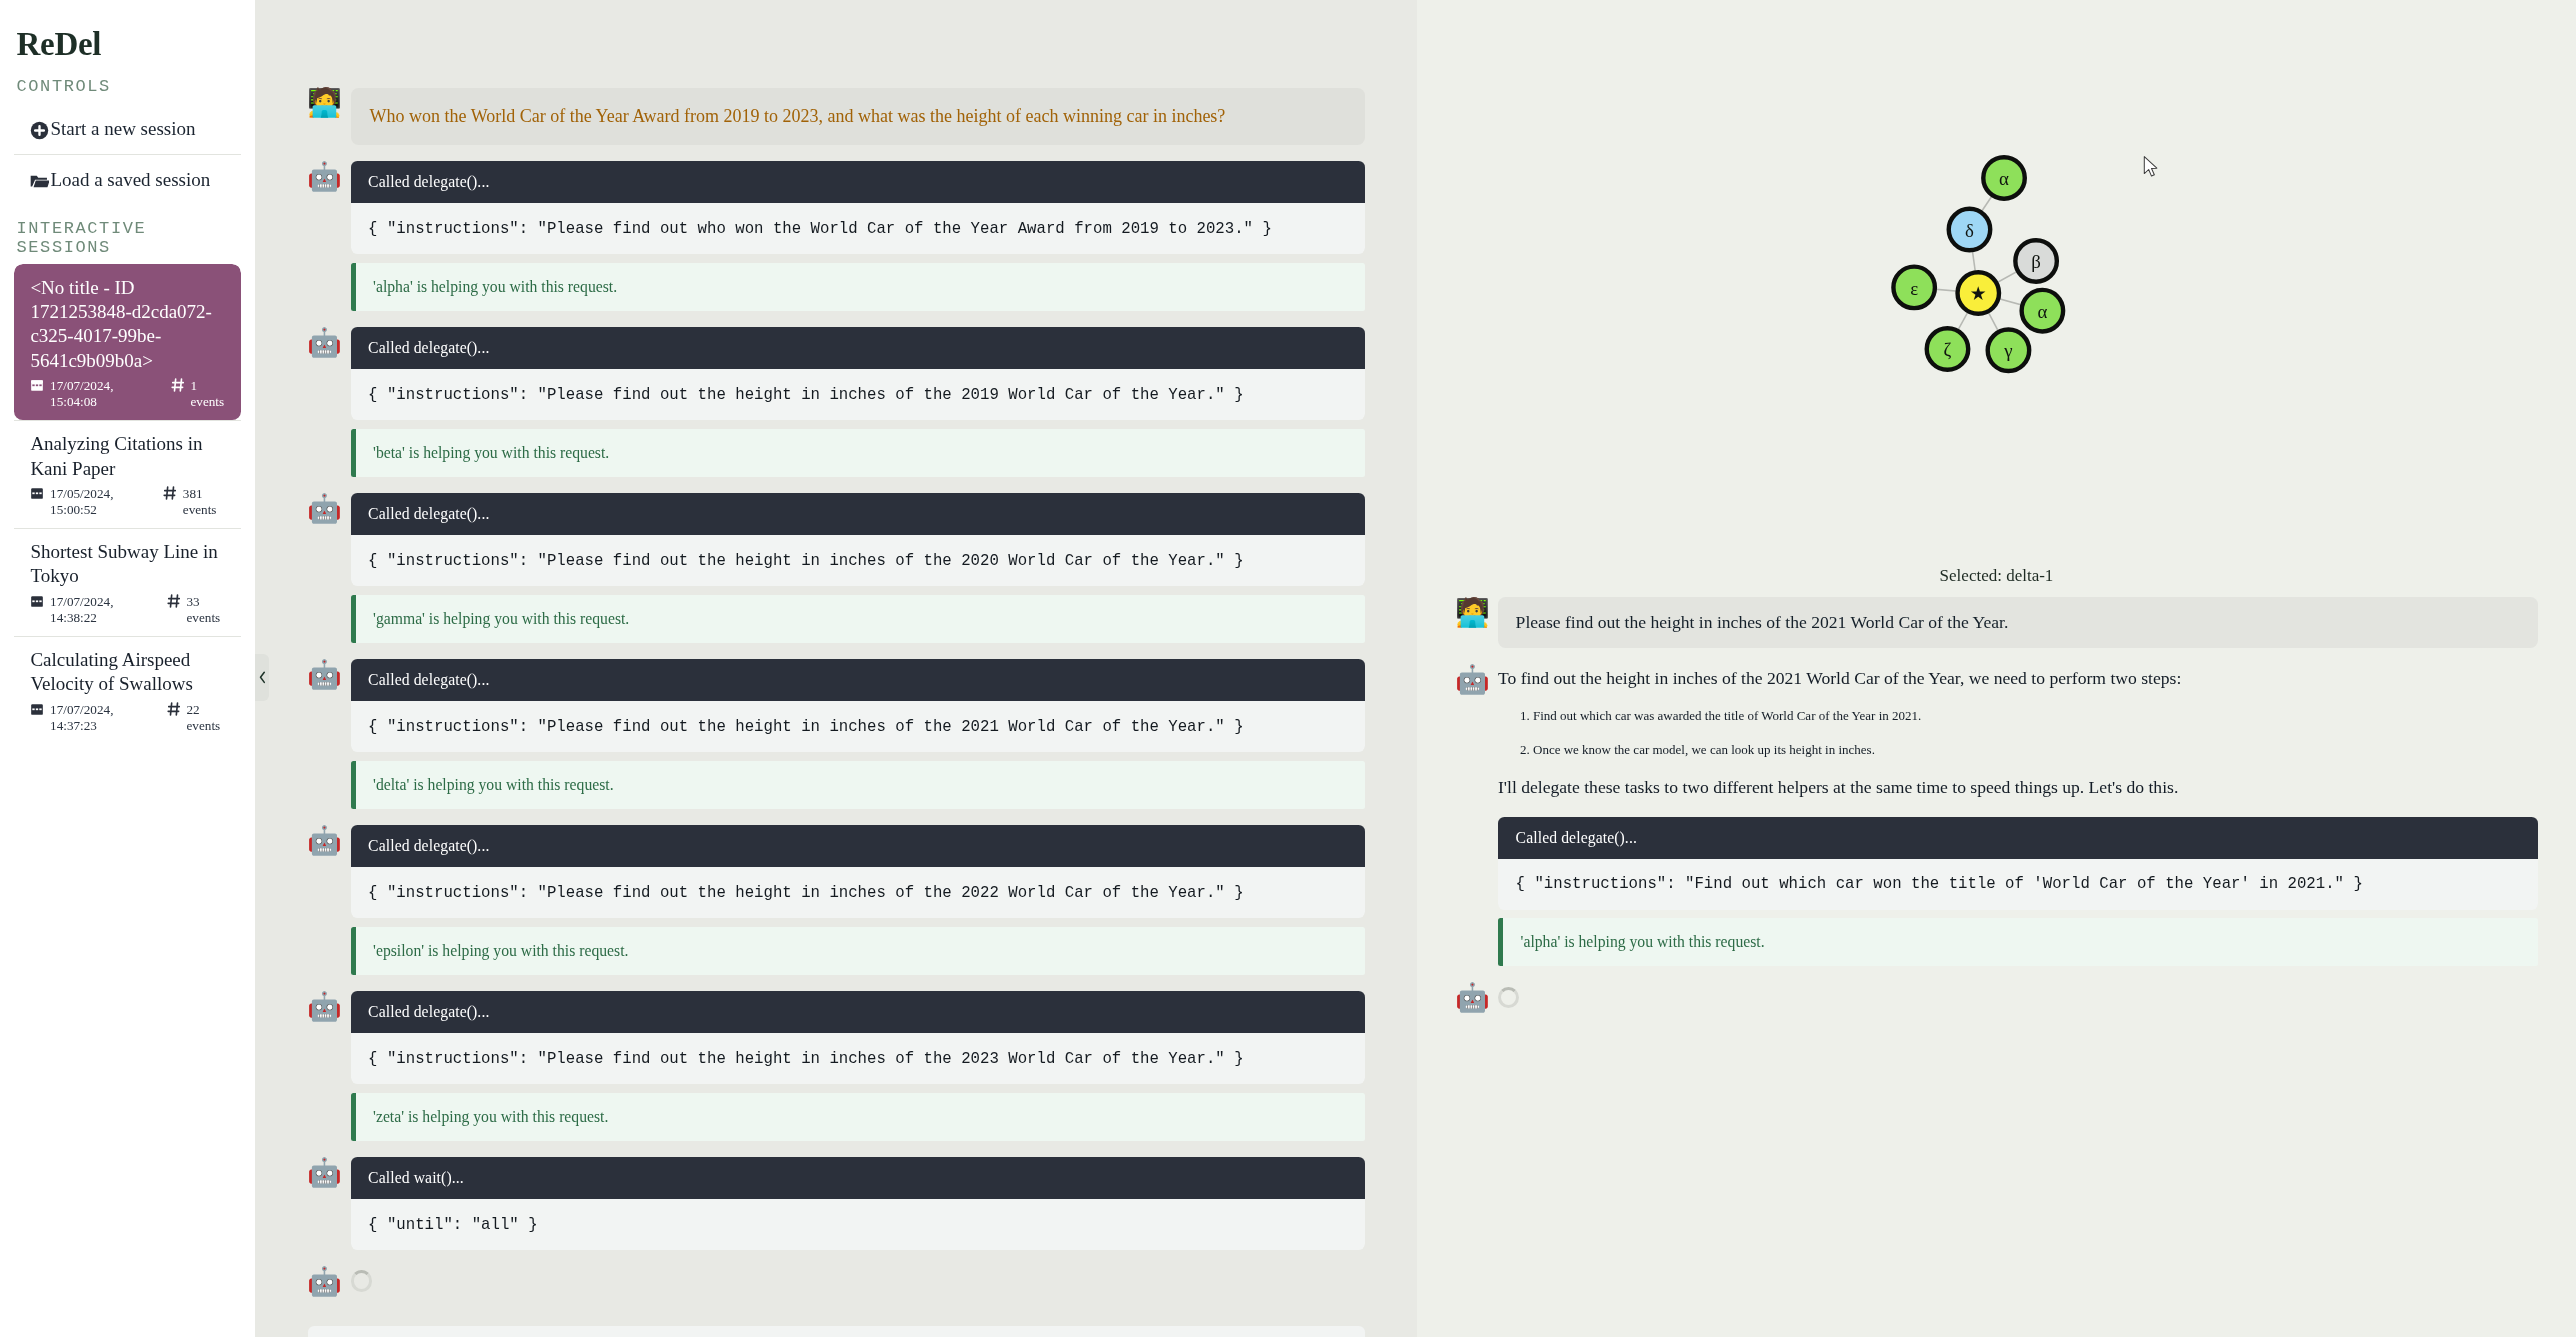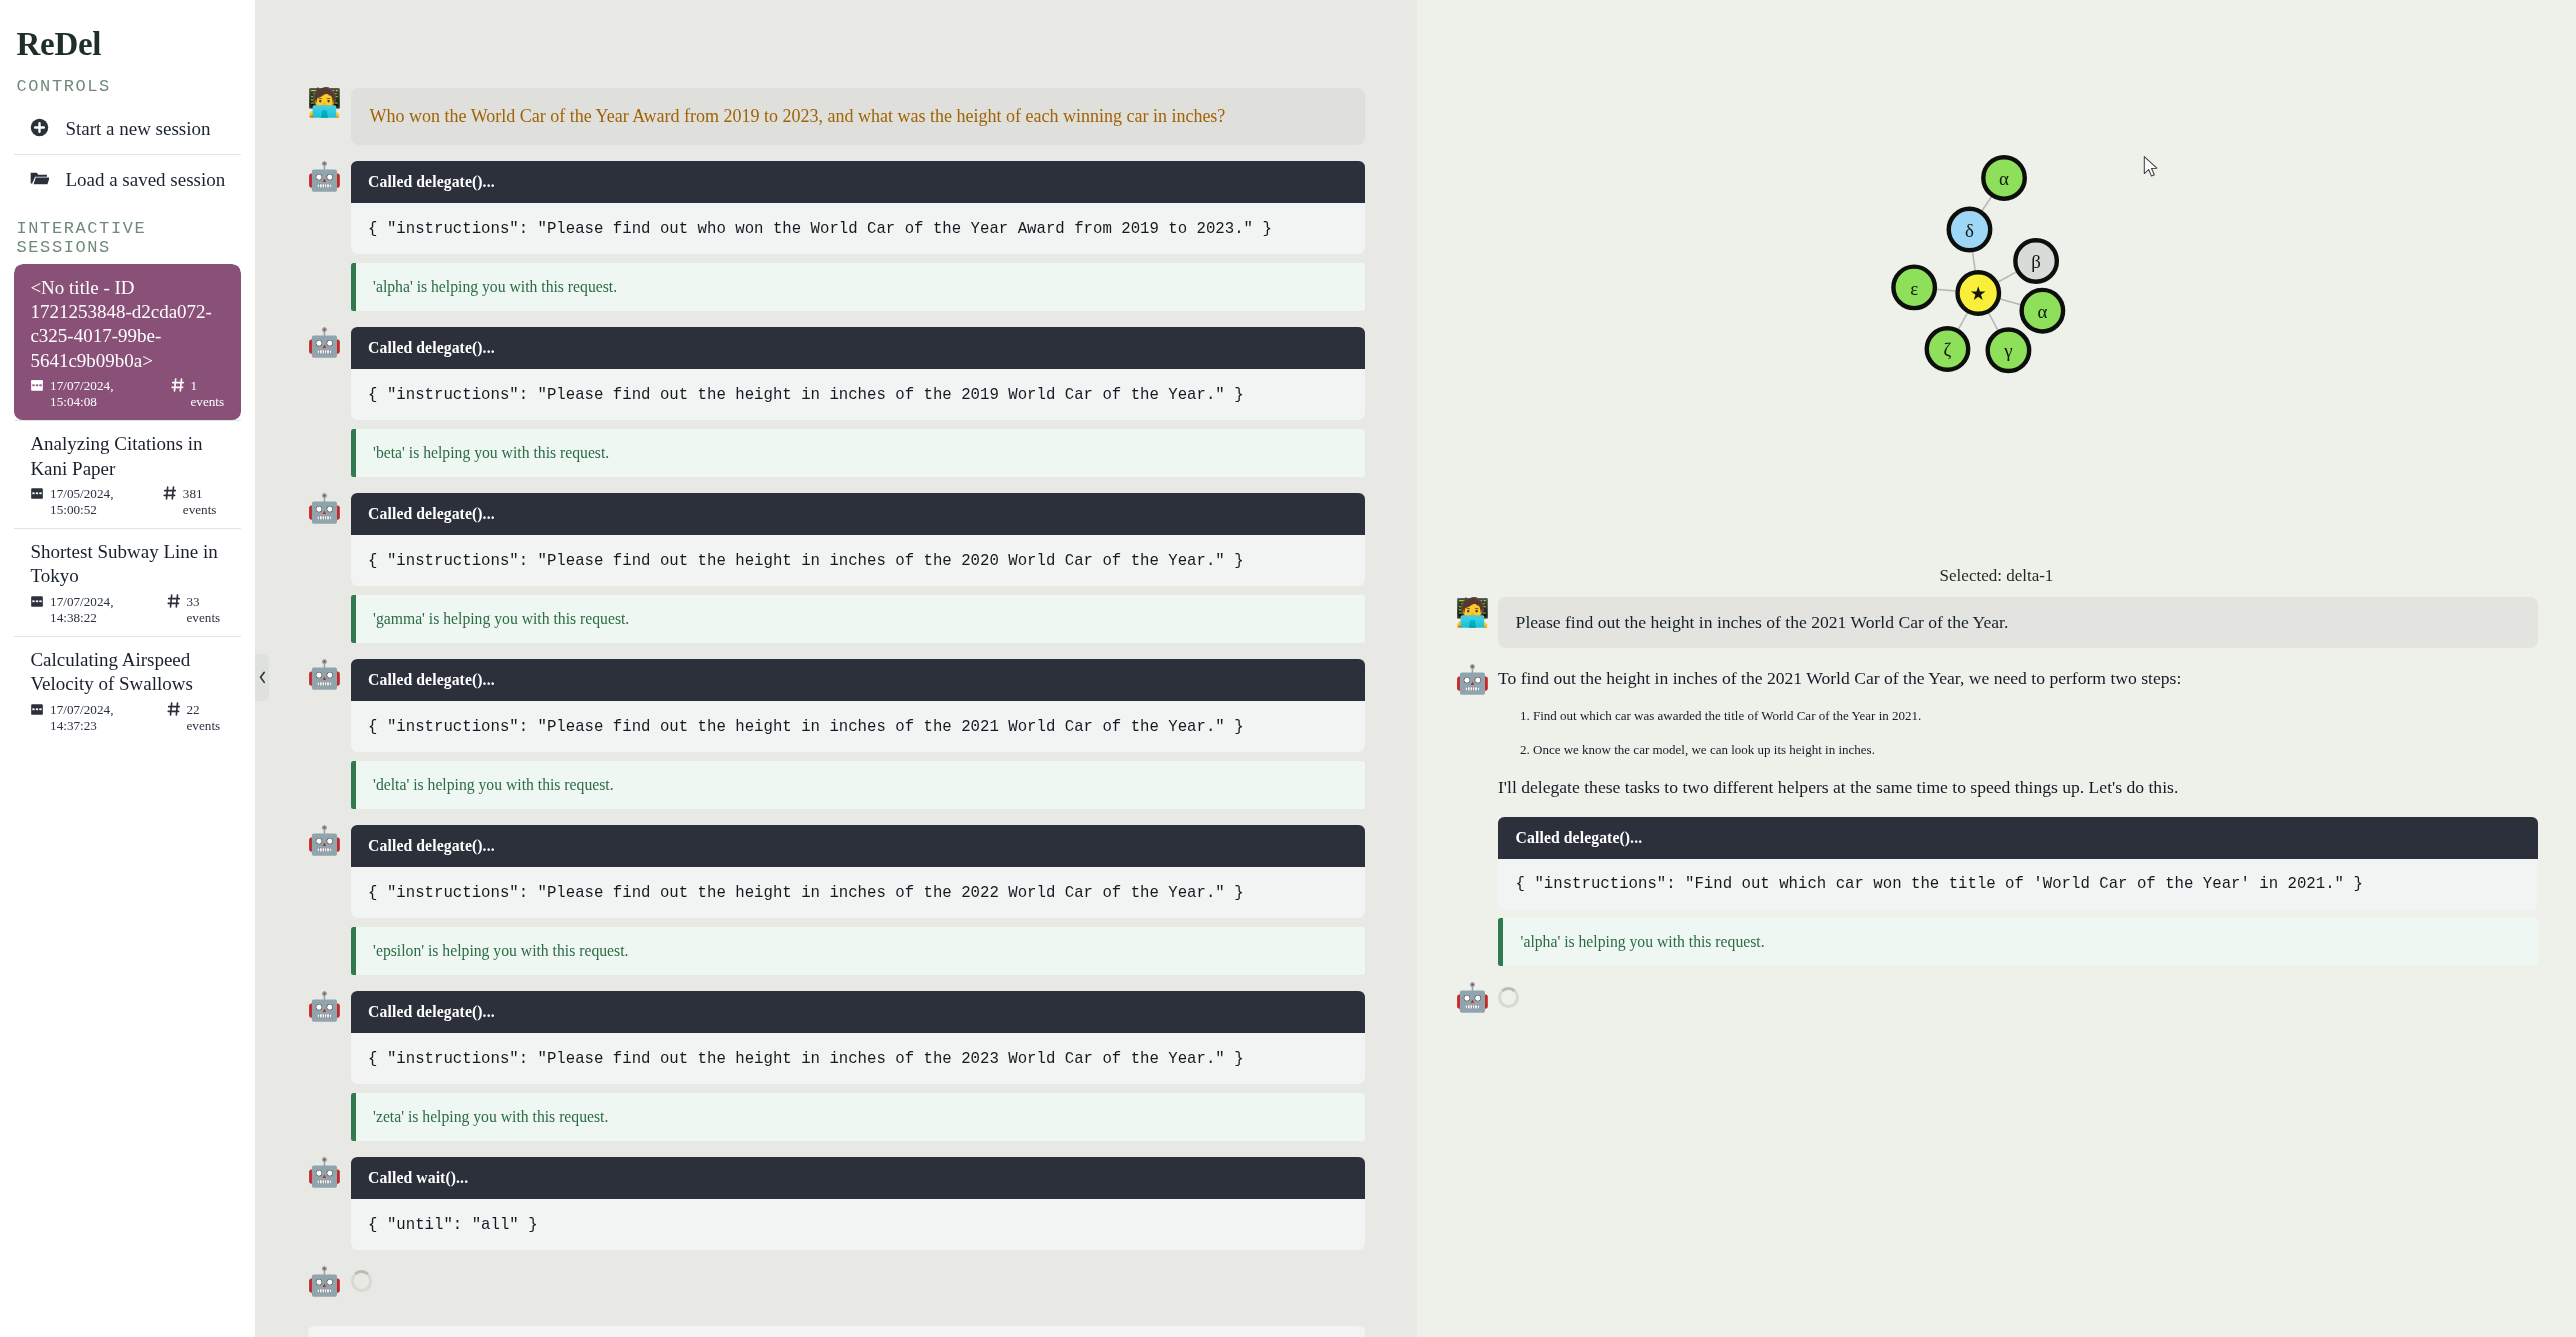--- a/index.html
+++ b/index.html
@@ -26,21 +26,21 @@
   .section-label {
     font-size: 17px; letter-spacing: 1.6px; color: #6f8a79;
     margin: 3.8px 0 7.5px 2.5px; text-transform: uppercase;
     font-family: Liberation Mono, monospace;
   }
   .control-group {
     background: #ffffff; border-radius: 8.8px; overflow: hidden;
     margin-bottom: 14px;
   }
   .control-item {
-    display: flex; align-items: flex-start; gap: 16px;
+    display: flex; align-items: flex-end; gap: 1px;
     padding: 14px 12.6px 14px 16.4px;
     font-size: 19px; color: #1b2430; cursor: pointer;
   }
   .control-item + .control-item { border-top: 1.9px solid #e2e4df; }
   .ci-icon { width: 19px; height: 19px; flex: 0 0 19px; display:block; }
 
   .session-list { display: flex; flex-direction: column; background: transparent; border-radius: 8.8px; overflow: hidden;}
   .session {
     background: #ffffff; padding: 11.3px 12.6px 10px 16.4px; cursor: pointer;
   }
@@ -82,21 +82,21 @@
   .avatar { font-size: 28px; line-height: 1; width: 33px; flex: 0 0 33px; text-align: center; padding-top: 1.3px;
             font-family: "DejaVu Sans", sans-serif; }
   .bubble-user {
     flex: 1; background: #dfe0db; border-radius: 7.5px;
     padding: 16.4px 19px; font-size: 18px; color: #a16207; line-height: 1.35;
   }
   .msg-body { flex: 1; }
 
   .toolcall { width: 100%; border-radius: 6.3px; overflow: hidden; margin-bottom: 0; }
   .toolcall-head {
-    background: #2b303b; color: #ffffff; font-size: 15.7px; font-weight: 700;
+    background: #2b303b; color: #ffffff; font-size: 15.7px; font-weight: 400;
     padding: 12px 17.6px; letter-spacing: 0.1px;
   }
   .toolcall-body {
     background: #f2f4f3; padding: 16.4px 17.6px; font-size: 15.7px; color: #141a20;
     font-family: "Liberation Mono", "DejaVu Sans Mono", monospace;
     border-radius: 0 0 6.3px 6.3px;
   }
   .notice {
     background: #eef7f1; border-left: 5px solid #2f7a4e; border-radius: 2.5px;
     padding: 15px 17.6px; font-size: 15.7px; color: #2c6b46; margin-top: 8.8px;

